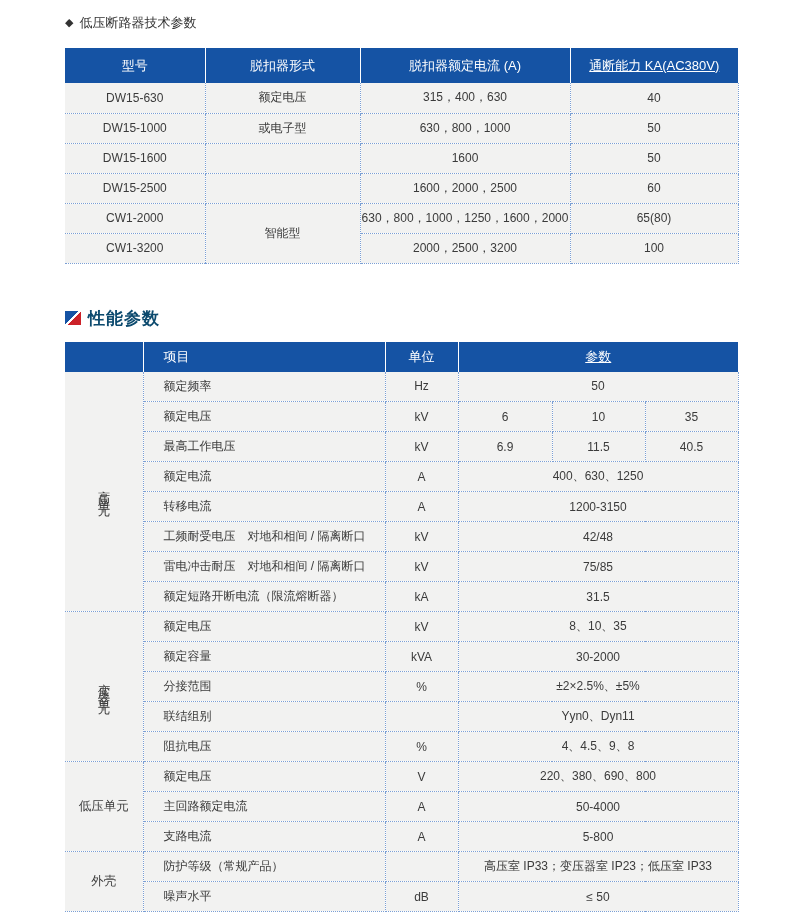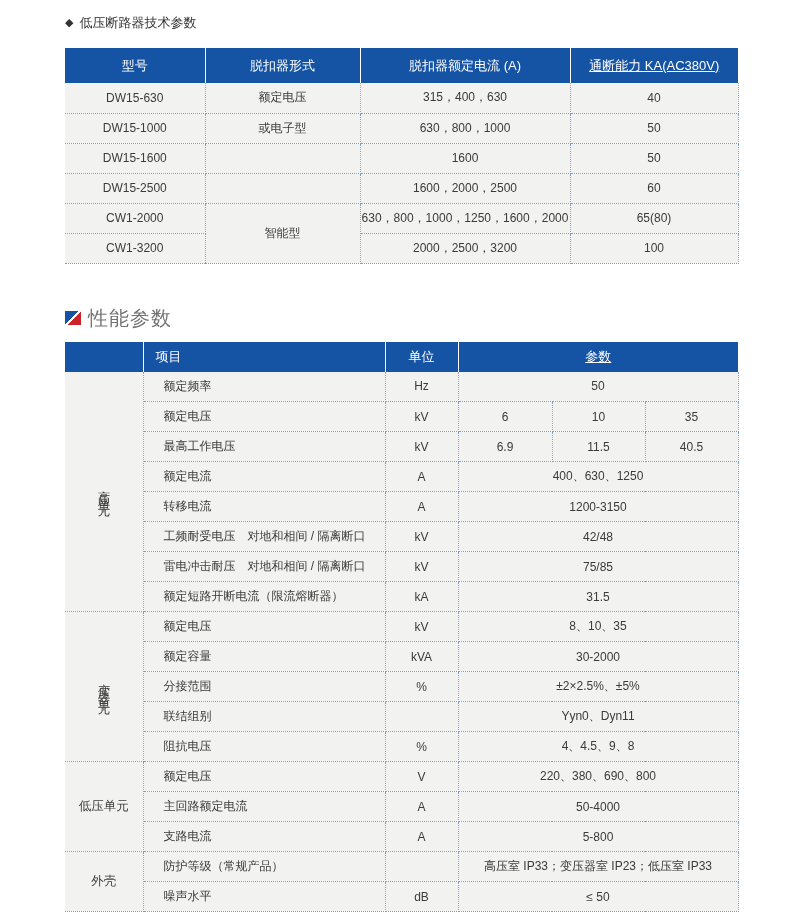--- a/index.html
+++ b/index.html
@@ -6,21 +6,21 @@
   body{width:800px;height:923px;overflow:hidden;
        font-family:"Liberation Sans","DejaVu Sans",sans-serif;color:#3b3b3b;}
   .content{margin-left:65px;width:673px;}
 
   
   .sec1-title{padding-top:14px;height:34px;font-size:13px;color:#333;display:flex;align-items:flex-start;}
   .sec1-title .bullet{font-size:11px;margin-right:6px;line-height:17px;}
   .sec2-title{margin-top:40px;height:29px;display:flex;align-items:center;}
   .sec2-title .split-icon{width:16px;height:14px;margin-right:7px;
       background:linear-gradient(135deg,#1553a4 0 45%,#ffffff 45% 55%,#cc2229 55% 100%);}
-  .sec2-title .txt{font-size:20px;font-weight:normal;color:#737373;letter-spacing:1px;}
+  .sec2-title .txt{font-size:17px;font-weight:bold;color:#0c4a6e;letter-spacing:1px;}
 
   
   table{border-collapse:collapse;table-layout:fixed;width:673px;}
   th{background:#1553a4;color:#ffffff;font-weight:normal;font-size:13px;
      border-right:1px solid #ffffff;margin-left:20px;}
   th:last-child{border-right:none;text-decoration:underline;}
   td{background:#f2f2f1;font-size:12px;text-align:center;vertical-align:middle;
      border-right:1px dotted #7b9fd4;border-bottom:1px dotted #7b9fd4;
      overflow:hidden;white-space:nowrap;}
 
@@ -29,21 +29,21 @@
   .t1 thead tr{height:35px;}
   .t1 tbody tr{height:30px;}
   .t1-c1{width:140px;} .t1-c2{width:155px;} .t1-c3{width:210px;} .t1-c4{width:168px;}
 
   
   .t2{margin-top:9px;}
   .t2 thead tr{height:30px;}
   .t2 tbody tr{height:30px;}
   .t2-g{width:78px;} .t2-item{width:242px;} .t2-unit{width:73px;}
   .t2-p1{width:94px;} .t2-p2{width:93px;} .t2-p3{width:93px;}
-  .t2 th.h-item{text-align:left;padding-left:12px;}
+  .t2 th.h-item{text-align:left;padding-left:20px;}
   .t2 td.item{text-align:left;padding-left:20px;}
   .t2 td.group{font-size:12.5px;}
   .vlabel{writing-mode:vertical-rl;text-orientation:upright;letter-spacing:5px;
           display:inline-block;line-height:1;}
 </style>
 </head>
 <body>
 
 <div class="content">
 

